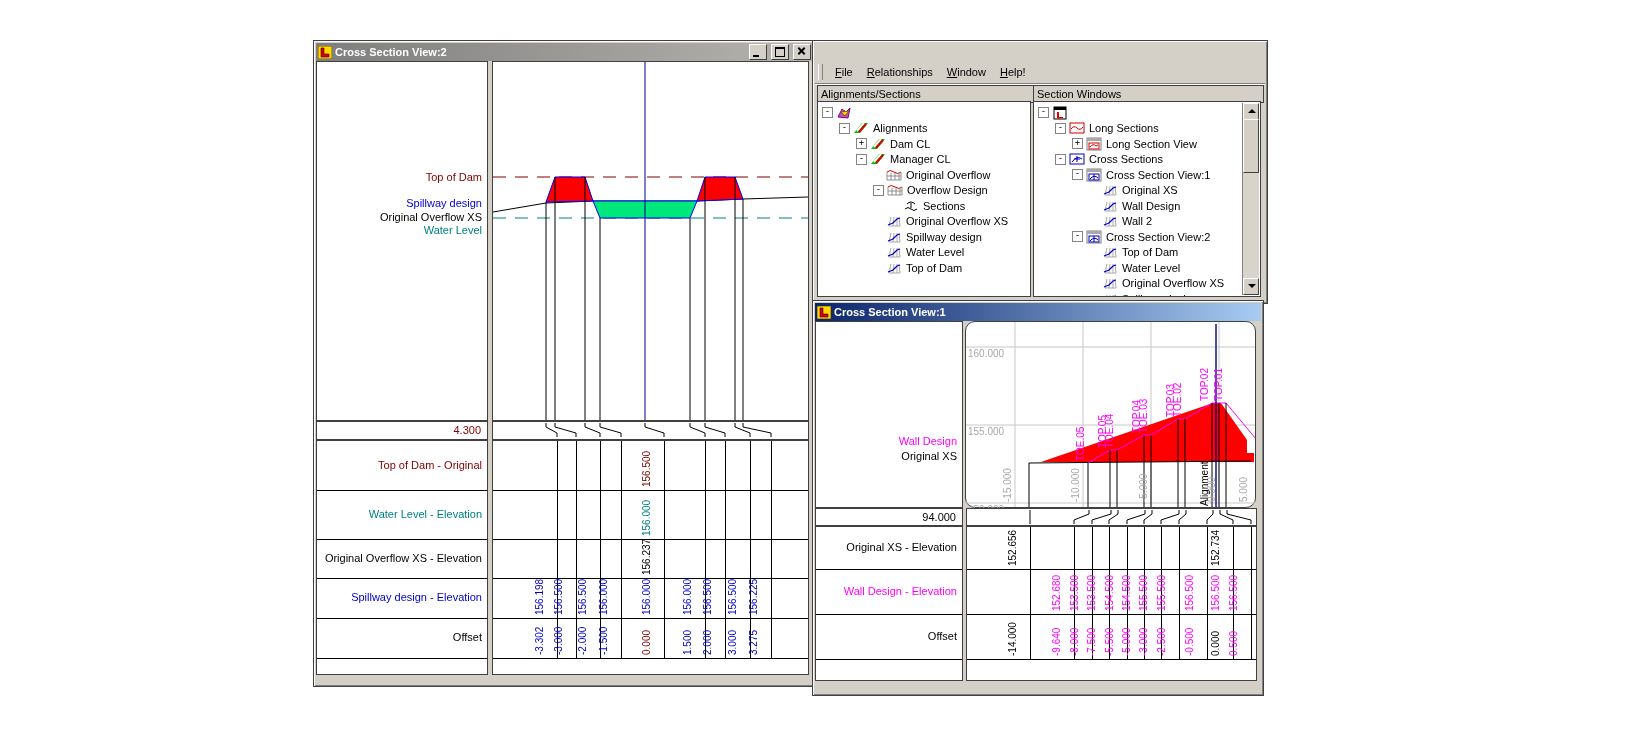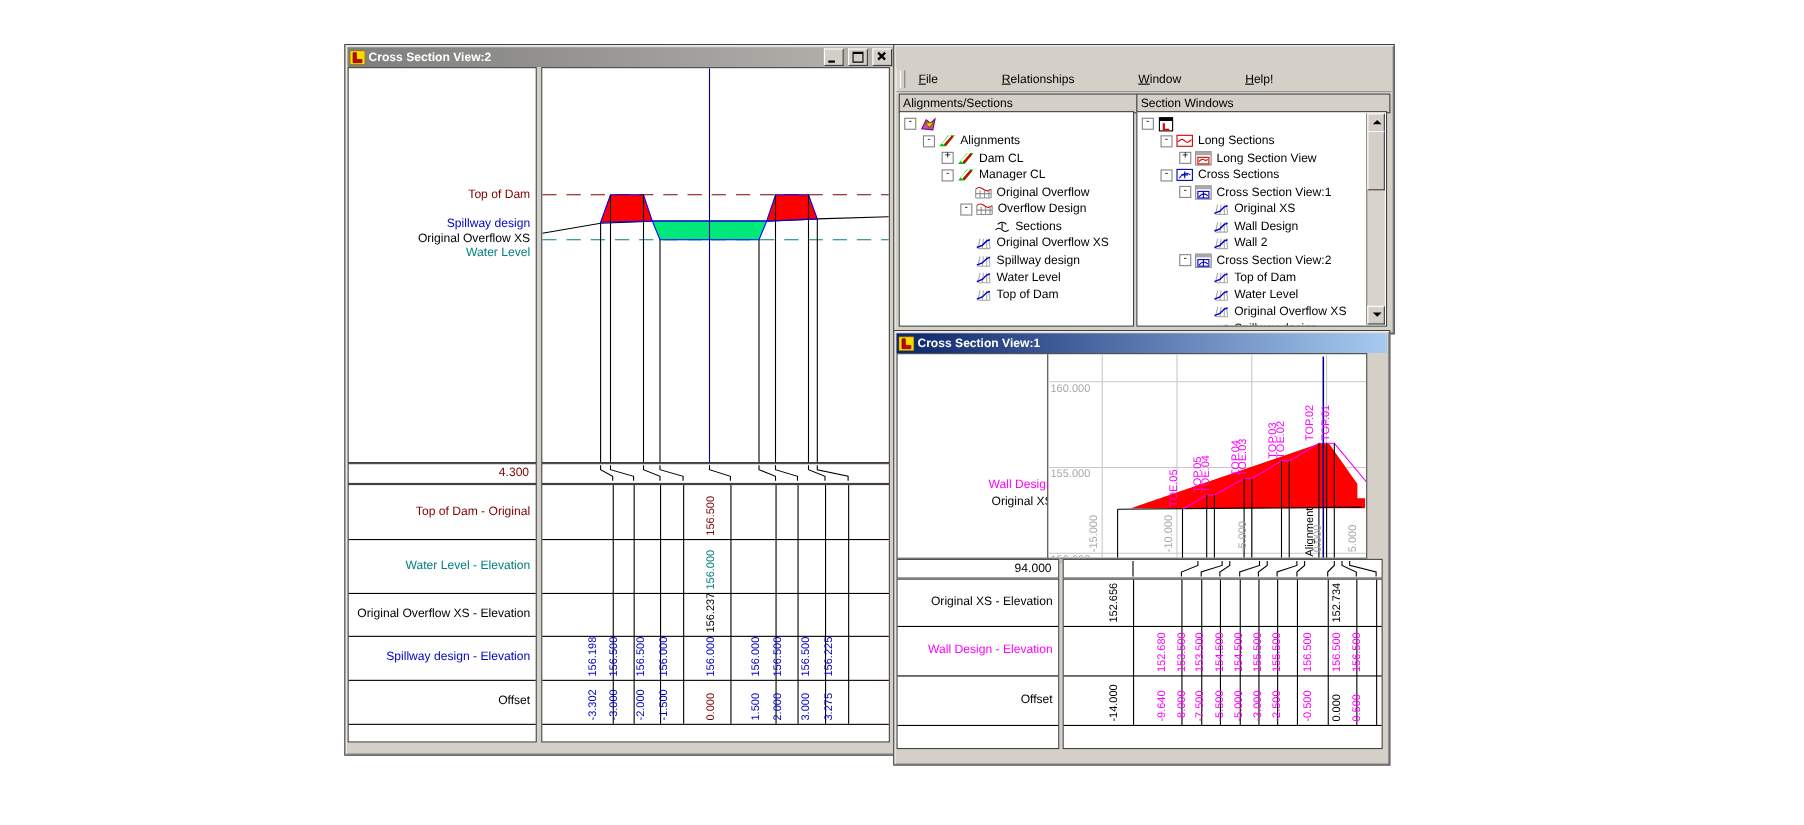--- a/index.html
+++ b/index.html
@@ -154,21 +154,21 @@
         <span class="rot" style="left: 266px; top: 163px; color: rgb(0, 0, 200);">156.225</span>
         <span class="rot" style="left: 266px; top: 203px; color: rgb(0, 0, 200);">3.275</span>
       </div>
   </div>
 </div>
 
 <div class="win" style="left:812px;top:40px;width:450px;height:258px;">
   <div class="winbody" style="top:20px;">
     <div class="menu-bar">
       <span class="menu-grip"></span>
-      <span id="sm-menus" style="display: inline-flex; gap: 44px;">
+      <span id="sm-menus" style="display: inline-flex;">
           <span class="menu-item"><u>F</u>ile</span>
           <span class="menu-item"><u>R</u>elationships</span>
           <span class="menu-item"><u>W</u>indow</span>
           <span class="menu-item"><u>H</u>elp!</span>
         </span>
     </div>
     <div class="phead" style="left:2px;top:24px;width:212px;" id="sm-head-0">Alignments/Sections</div>
     <div class="phead" style="left:218px;top:24px;width:226px;" id="sm-head-1">Section Windows</div>
     <div class="tree" id="sm-tree-0" style="left:2px;top:40px;width:212px;height:194px;">
         <div class="trow" style="top: 3px; left: 4px;">
@@ -442,21 +442,21 @@
       <rect x="0" y="0" width="14" height="13" fill="#FFD800" stroke="#806000"></rect>
       <polygon points="3,2 6,2 6,8 11,8 11,11 3,11" fill="#D40000" stroke="#400000" stroke-width="0.6"></polygon>
     </svg>
     <span class="wtitle">Cross Section View:1</span>
   </div>
   <div class="winbody" id="csv1-body" style="top:20px;">
     <div class="pane" id="csv1-plot-labels" style="left:0;top:0;width:146px;height:185px;">
         <span class="plot-label" style="color: rgb(255, 0, 255); top: 113px;">Wall Design</span>
         <span class="plot-label" style="color: rgb(0, 0, 0); top: 128px;">Original XS</span>
       </div>
-    <div class="pane" id="csv1-plot-pane" style="left:137px;top:0;width:289px;height:185px;">
+    <div class="pane" id="csv1-plot-pane" style="left:150px;top:0;width:289px;height:185px;border-radius:10px;">
       <svg width="289" height="185">
         <path d="M49,0V185 M117,0V185 M185,0V185 M253,0V185" stroke="#C8C8C8"></path>
         <path d="M0,25H289 M0,103H289 M0,181H289" stroke="#C8C8C8"></path>
         <polygon points="75,140 247,81 255,81 281,118 281,131 288,131 288,140" fill="#FF0000"></polygon>
         <polyline points="63,141 285,139" fill="none" stroke="#000"></polyline>
         <polyline points="122,141 144,128 151,128 178,113 185,113 212,97 219,97 246,81 260,81 290,117" fill="none" stroke="#FF00FF"></polyline>
         <path d="M63,141V185 M122,141V185 M144,128V185 M151,128V185 M178,113V185 M185,113V185 M212,97V185 M219,97V185 M246,81V185 M253,81V185 M260,81V185" stroke="#000" fill="none"></path>
         <line x1="250" y1="2" x2="250" y2="185" stroke="#000090" stroke-width="1.4"></line>
       </svg>
     <span class="axis-y" style="top: 26px;">160.000</span><span class="axis-y" style="top: 104px;">155.000</span><span class="axis-y" style="top: 182px;">150.000</span><span class="rot" style="left: 47px; top: 169px; color: rgb(168, 168, 168);">-15.000</span><span class="rot" style="left: 115px; top: 169px; color: rgb(168, 168, 168);">-10.000</span><span class="rot" style="left: 183px; top: 169px; color: rgb(168, 168, 168);">-5.000</span><span class="rot" style="left: 251px; top: 169px; color: rgb(168, 168, 168);">0.000</span><span class="rot" style="left: 283px; top: 169px; color: rgb(168, 168, 168);">5.000</span><span class="rot" style="left: 120px; top: 128px; color: rgb(255, 0, 255);">TOE.05</span><span class="rot" style="left: 142px; top: 115px; color: rgb(255, 0, 255);">TOP.05</span><span class="rot" style="left: 149px; top: 115px; color: rgb(255, 0, 255);">TOE.04</span><span class="rot" style="left: 176px; top: 100px; color: rgb(255, 0, 255);">TOP.04</span><span class="rot" style="left: 183px; top: 100px; color: rgb(255, 0, 255);">TOE.03</span><span class="rot" style="left: 210px; top: 84px; color: rgb(255, 0, 255);">TOP.03</span><span class="rot" style="left: 217px; top: 84px; color: rgb(255, 0, 255);">TOE.02</span><span class="rot" style="left: 244px; top: 68px; color: rgb(255, 0, 255);">TOP.02</span><span class="rot" style="left: 258px; top: 68px; color: rgb(255, 0, 255);">TOP.01</span><span class="rot" style="left: 244px; top: 173px; color: rgb(0, 0, 0);">Alignment</span></div>

